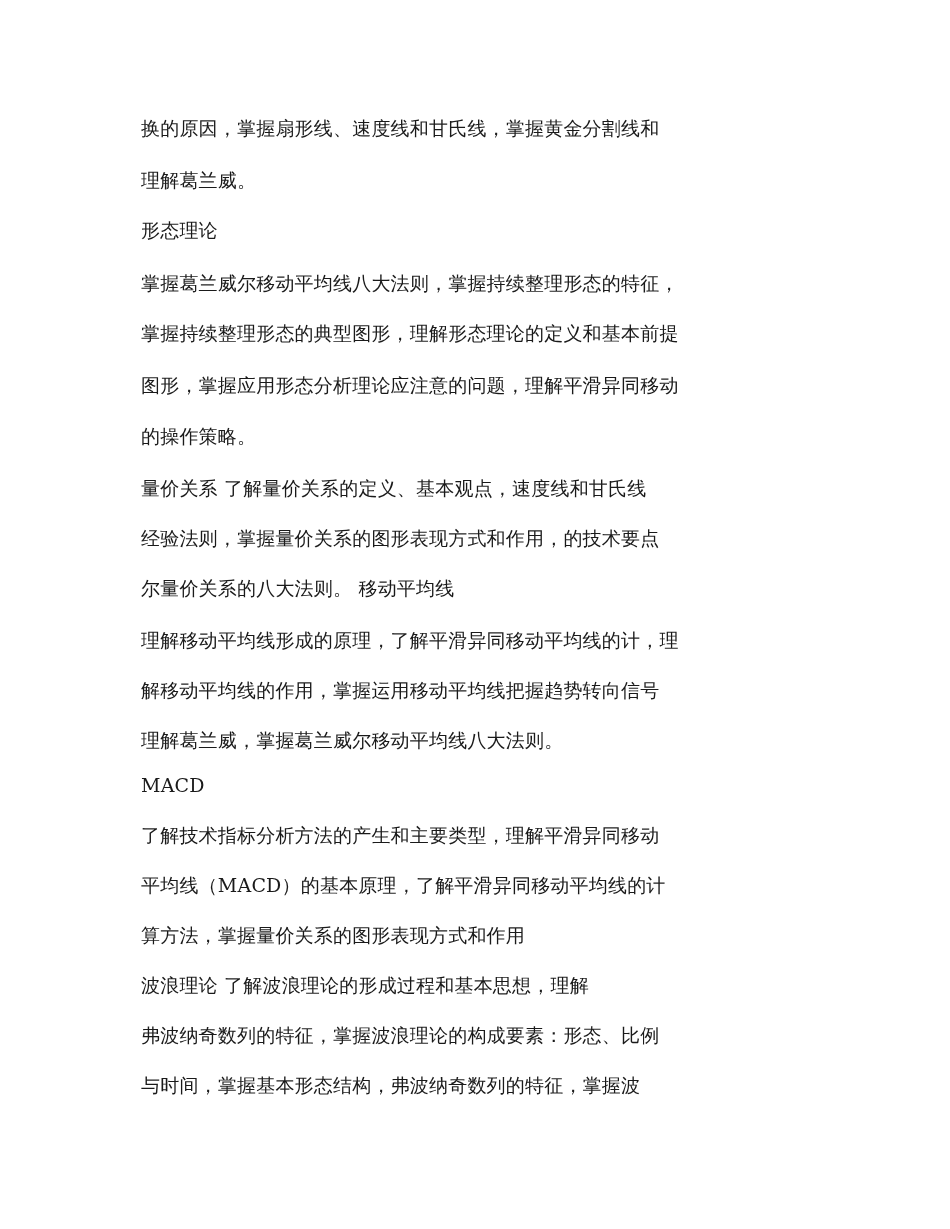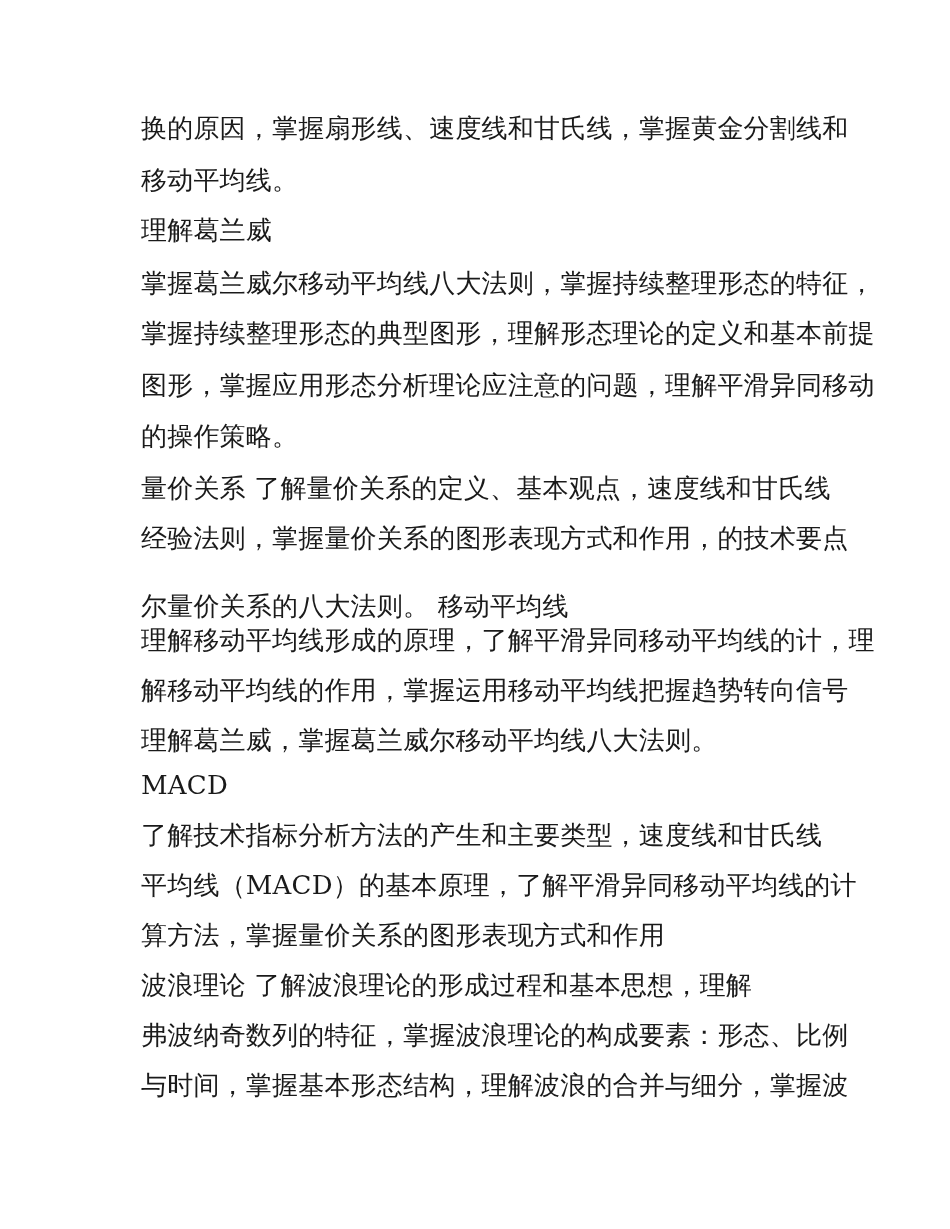--- a/index.html
+++ b/index.html
@@ -18,42 +18,42 @@
     .page {
       position: absolute;
       left: 141px;
       top: 0;
       width: 680px;
     }
     .line {
       position: absolute;
       left: 0;
       white-space: nowrap;
-      font-size: 26px;
+      font-size: 19px;
       line-height: 30px;
       letter-spacing: 0.2px;
     }
   </style>
 </head>
 <body>
 
 <div class="page">
   <div class="line" style="top:113px">换的原因，掌握扇形线、速度线和甘氏线，掌握黄金分割线和</div>
-  <div class="line" style="top:165px">移动平均线。</div>
-  <div class="line" style="top:215px">理解葛兰威</div>
+  <div class="line" style="top:165px">理解葛兰威。</div>
+  <div class="line" style="top:215px">形态理论</div>
   <div class="line" style="top:268px">掌握葛兰威尔移动平均线八大法则，掌握持续整理形态的特征，</div>
   <div class="line" style="top:318px">掌握持续整理形态的典型图形，理解形态理论的定义和基本前提</div>
   <div class="line" style="top:370px">图形，掌握应用形态分析理论应注意的问题，理解平滑异同移动</div>
   <div class="line" style="top:421px">的操作策略。</div>
   <div class="line" style="top:473px">量价关系 了解量价关系的定义、基本观点，速度线和甘氏线</div>
   <div class="line" style="top:523px">经验法则，掌握量价关系的图形表现方式和作用，的技术要点</div>
-  <div class="line" style="top:591px">尔量价关系的八大法则。 移动平均线</div>
+  <div class="line" style="top:573px">尔量价关系的八大法则。 移动平均线</div>
   <div class="line" style="top:625px">理解移动平均线形成的原理，了解平滑异同移动平均线的计，理</div>
   <div class="line" style="top:675px">解移动平均线的作用，掌握运用移动平均线把握趋势转向信号</div>
   <div class="line" style="top:725px">理解葛兰威，掌握葛兰威尔移动平均线八大法则。</div>
   <div class="line" style="top:770px">MACD</div>
-  <div class="line" style="top:820px">了解技术指标分析方法的产生和主要类型，速度线和甘氏线</div>
+  <div class="line" style="top:820px">了解技术指标分析方法的产生和主要类型，理解平滑异同移动</div>
   <div class="line" style="top:870px">平均线（MACD）的基本原理，了解平滑异同移动平均线的计</div>
   <div class="line" style="top:920px">算方法，掌握量价关系的图形表现方式和作用</div>
   <div class="line" style="top:970px">波浪理论 了解波浪理论的形成过程和基本思想，理解</div>
   <div class="line" style="top:1020px">弗波纳奇数列的特征，掌握波浪理论的构成要素：形态、比例</div>
-  <div class="line" style="top:1070px">与时间，掌握基本形态结构，理解波浪的合并与细分，掌握波</div>
+  <div class="line" style="top:1070px">与时间，掌握基本形态结构，弗波纳奇数列的特征，掌握波</div>
 </div>
 
 </body></html>

